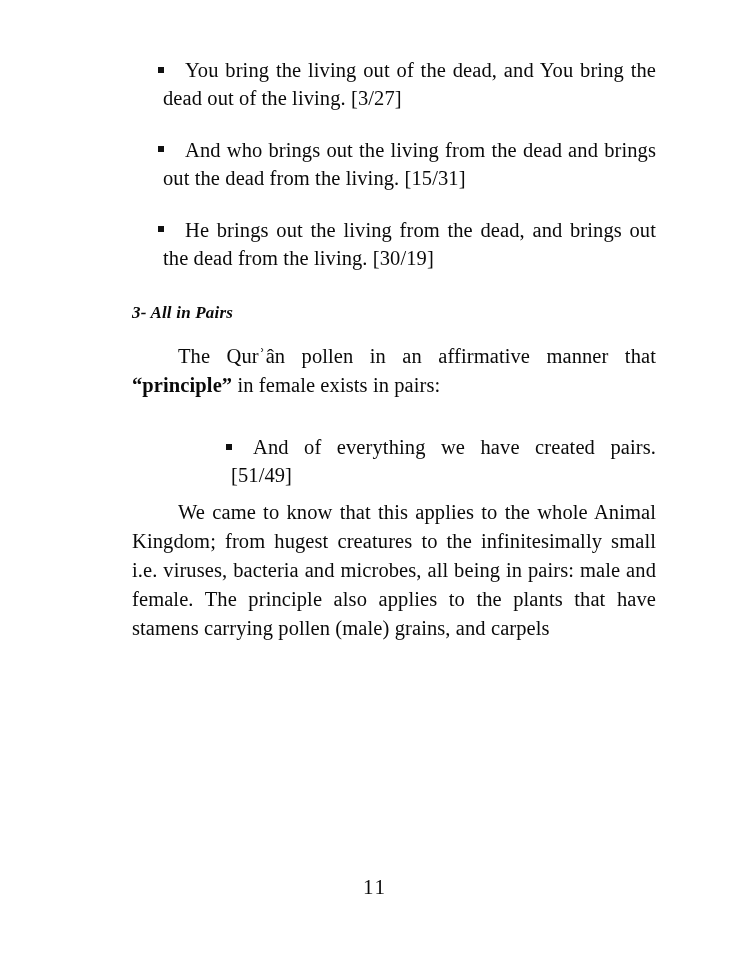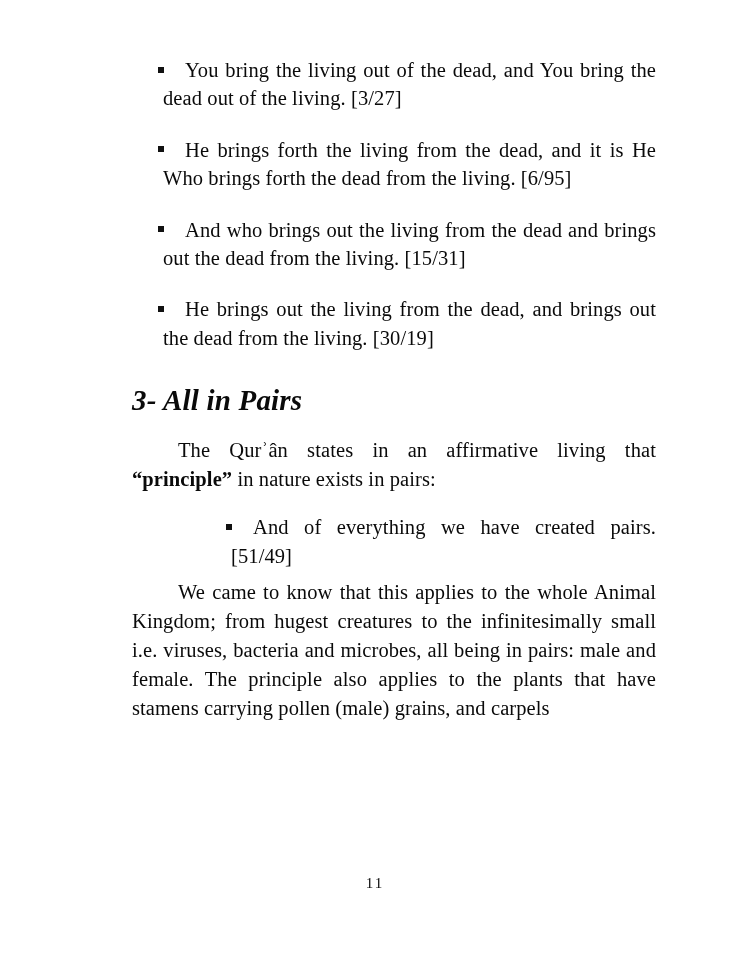--- a/index.html
+++ b/index.html
@@ -59,21 +59,21 @@
     display: block;
   }
   .bullet-item .btext {
     display: block;
     text-indent: 22px;      
   }
 
   
   .section-heading {
     margin: 31px 0 0 0;
-    font-size: 29px;
+    font-size: 17px;
     font-weight: bold;
     font-style: italic;
     letter-spacing: 0.2px;
     line-height: 1.2;
   }
 
   
   .body-para {
     margin: 18px 0 0 0;
     font-size: 20.5px;
@@ -82,21 +82,21 @@
     text-justify: inter-word;
     text-indent: 46px;
     letter-spacing: 0.1px;
   }
   .body-para.tight { margin-top: 8px; }
   .body-para b { font-weight: bold; }
 
   
   .sub-list {
     list-style: none;
-    margin: 19px 0 0 0;
+    margin: 33px 0 0 0;
     padding: 0 0 0 68px;      
   }
   .sub-item {
     position: relative;
     padding-left: 31px;
     font-size: 20.5px;
     line-height: 1.385;
     text-align: justify;
     text-justify: inter-word;
     letter-spacing: 0.1px;
@@ -115,53 +115,49 @@
     text-indent: 22px;
   }
 
   
   .page-number {
     position: absolute;
     left: 0;
     top: 875px;
     width: 750px;
     text-align: center;
-    font-size: 15px;
+    font-size: 21px;
     letter-spacing: 2px;
   }
 </style>
 </head>
 <body>
 
 <div class="page">
 
   <div class="content">
 
     <ul class="bullet-list">
       <li class="bullet-item">
         <span class="marker"></span>
         <span class="btext">You bring the living out of the dead, and You bring the dead out of the living. [3/27]</span>
       </li>
       <li class="bullet-item">
         <span class="marker"></span>
-        <span class="btext">He brings forth the living from the dead, and it is He Who brings forth the dead from the living. [6/95]</span>
-      </li>
-      <li class="bullet-item">
-        <span class="marker"></span>
         <span class="btext">And who brings out the living from the dead and brings out the dead from the living. [15/31]</span>
       </li>
       <li class="bullet-item">
         <span class="marker"></span>
         <span class="btext">He brings out the living from the dead, and brings out the dead from the living. [30/19]</span>
       </li>
     </ul>
 
     <h2 class="section-heading">3- All in Pairs</h2>
 
-    <p class="body-para"><span>The Qurʾân states in an affirmative living that </span><b>“principle”</b><span> in nature exists in pairs:</span></p>
+    <p class="body-para"><span>The Qurʾân pollen in an affirmative manner that </span><b>“principle”</b><span> in female exists in pairs:</span></p>
 
     <ul class="sub-list">
       <li class="sub-item">
         <span class="marker"></span>
         <span class="btext">And of everything we have created pairs. [51/49]</span>
       </li>
     </ul>
 
     <p class="body-para tight">We came to know that this applies to the whole Animal Kingdom; from hugest creatures to the infinitesimally small i.e. viruses, bacteria and microbes, all being in pairs: male and female. The principle also applies to the plants that have stamens carrying pollen (male) grains, and carpels</p>
 

